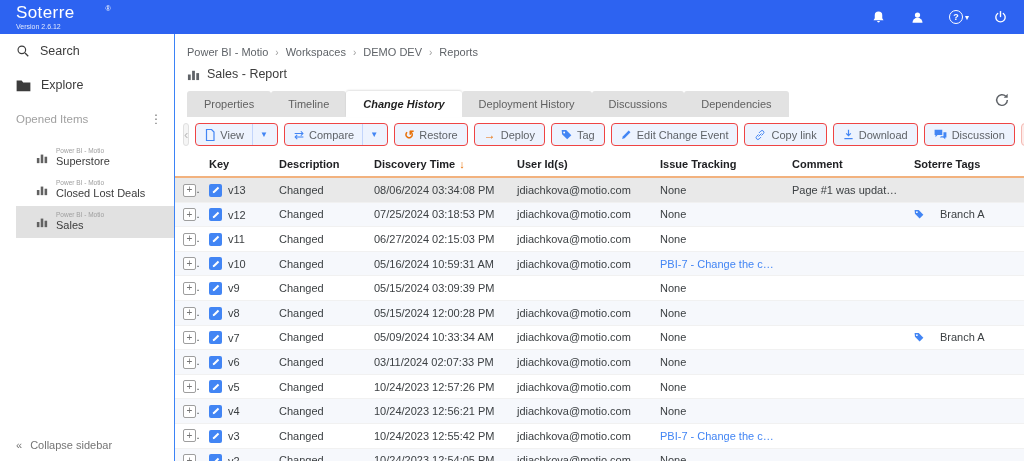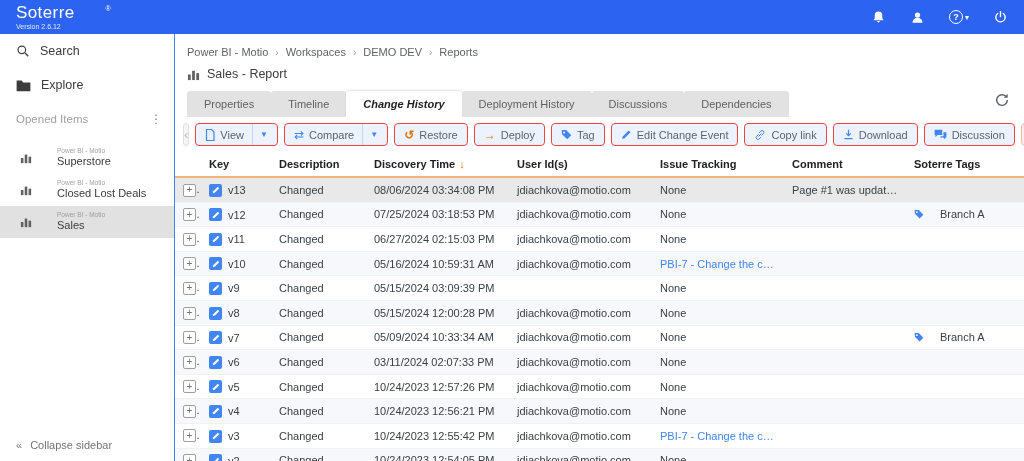--- a/index.html
+++ b/index.html
@@ -17,21 +17,21 @@
   .tb-icon { display:flex; align-items:center; cursor:pointer; }
   .help-circle { width:14px; height:14px; border:1.4px solid #fff; border-radius:50%; font-size:9px; display:flex; align-items:center; justify-content:center; font-weight:bold; }
   .caret-sm { font-size:8px; margin-left:2px; }
 
   
   .sidebar { position:absolute; top:34px; left:0; width:175px; bottom:0; background:#fff; border-right:1px solid #3b82f6; }
   .side-item { display:flex; align-items:center; gap:10px; padding:10px 16px; font-size:12.5px; color:#3c3c3c; cursor:pointer; }
   .opened-label { display:flex; justify-content:space-between; align-items:center; padding:10px 12px 4px 16px; color:#a0a0a0; font-size:11.5px; }
   .dots { font-size:12px; color:#757575; cursor:pointer; }
   .opened-list { margin-top:12px; }
-  .opened-item { display:flex; align-items:center; gap:25px; padding:5px 10px 5px 20px; cursor:pointer; }
+  .opened-item { display:flex; align-items:center; gap:8px; padding:5px 10px 5px 20px; cursor:pointer;margin-left:16px; }
   .opened-item.selected { background:#e1e1e1; }
   .oi-texts { display:flex; flex-direction:column; line-height:1.25; }
   .oi-caption { font-size:6.5px; color:#9e9e9e; }
   .oi-name { font-size:11px; color:#3c3c3c; }
   .collapse { position:absolute; bottom:10px; left:16px; color:#757575; font-size:11px; cursor:pointer; display:flex; gap:8px; align-items:center; }
 
   
   .main { position:absolute; top:34px; left:175px; right:0; bottom:0; background:#fff; }
   .breadcrumb { display:flex; align-items:center; gap:7px; padding:12px 0 2px 12px; font-size:11px; color:#5f6368; }
   .crumb { cursor:pointer; }

